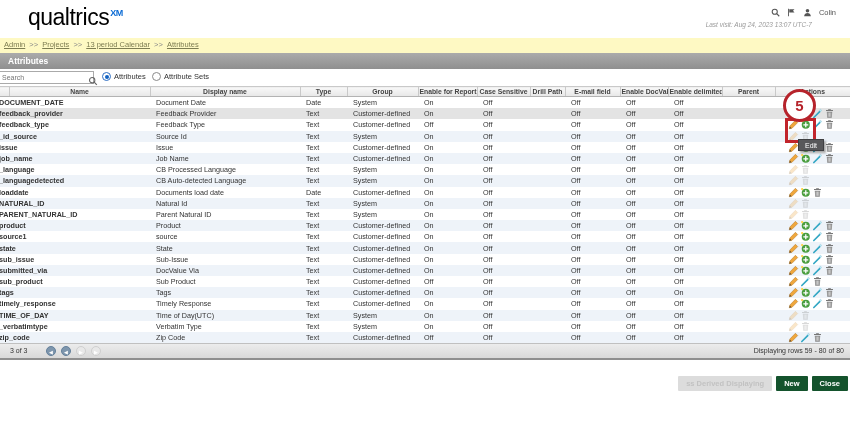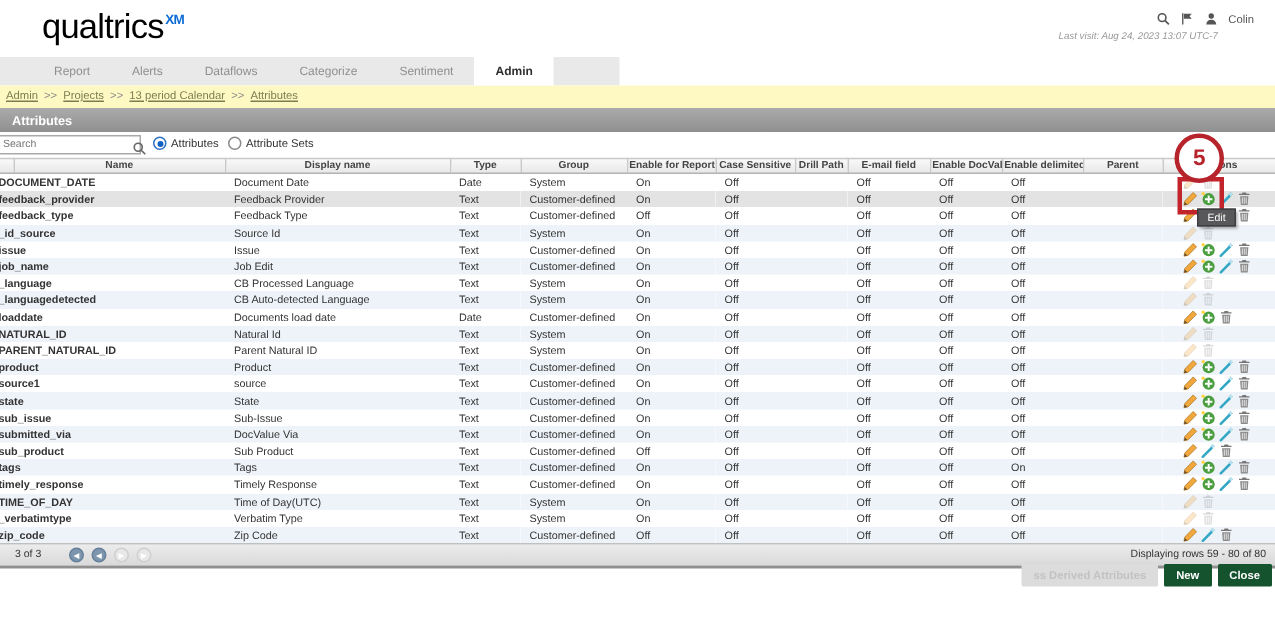--- a/index.html
+++ b/index.html
@@ -102,30 +102,20 @@
         <svg viewBox="0 0 12 12" width="9" height="9">
             <circle cx="6" cy="3.6" r="2.4" fill="#555"></circle>
             <path d="M1.5 11c.4-3 2.2-4.2 4.5-4.2S10.1 8 10.5 11z" fill="#555"></path>
           </svg>
       </span>
       <span>Colin</span>
     </div>
     <div class="last-visit">Last visit: Aug 24, 2023 13:07 UTC-7</div>
   </div>
 
-  <div id="tabstrip">
-    <div class="strip">
-        <div class="tab">Report</div>
-        <div class="tab">Alerts</div>
-        <div class="tab">Dataflows</div>
-        <div class="tab">Categorize</div>
-        <div class="tab">Sentiment</div>
-        <div class="tab active">Admin</div>
-      </div>
-  </div>
 
   <div id="breadcrumb"><a href="#">Admin</a><span class="sep"> &gt;&gt; </span><a href="#">Projects</a><span class="sep"> &gt;&gt; </span><a href="#">13 period Calendar</a><span class="sep"> &gt;&gt; </span><a href="#">Attributes</a></div>
 
   <div id="section-bar">
     <span>Attributes</span>
   </div>
 
   <div id="search-row">
     <input id="search-input" type="text" placeholder="Search" style="">
     <span class="mag">
@@ -299,21 +289,21 @@
                 <path d="M2 10.4L8.4 4" stroke="#33a7c4" stroke-width="1.8" stroke-linecap="round"></path>
                 <path d="M9.2 1l.5 1.2 1.2.5-1.2.5-.5 1.2-.5-1.2-1.2-.5 1.2-.5z" fill="#bfe6f2" stroke="#7fc4da" stroke-width="0.3"></path>
               </svg></span><span class="aicon"><svg viewBox="0 0 12 12" width="11" height="11">
                 <path d="M4.7 1.4h2.6l.4.9h2.1v1H2.2v-1h2.1z" fill="#777"></path>
                 <path d="M3 4.1h6l-.5 6.5H3.5z" fill="#8a8a8a"></path>
                 <path d="M4.6 5v4.6M6 5v4.6M7.4 5v4.6" stroke="#e8e8e8" stroke-width="0.7"></path>
               </svg></span></td>
         </tr>
         <tr class="alt">
           <td class="namecell" colspan="2"><span>job_name</span></td>
-          <td>Job Edit</td>
+          <td>Job Name</td>
           <td>Text</td>
           <td>Customer-defined</td>
           <td>On</td>
           <td>Off</td>
           <td></td>
           <td>Off</td>
           <td>Off</td>
           <td>Off</td>
           <td></td>
           <td class="actions"><span class="aicon"><svg viewBox="0 0 12 12" width="11" height="11">
@@ -735,21 +725,21 @@
     <span id="pagnav">
         <span class="pgbtn on">◀</span>
         <span class="pgbtn on">◀</span>
         <span class="pgbtn off">▶</span>
         <span class="pgbtn off">▶</span>
       </span>
     <span id="pag-info">Displaying rows 59 - 80 of 80</span>
   </div>
 
   <div id="footer-btns">
-      <div class="fbtn disabled">ss Derived Attributes</div>
+      <div class="fbtn disabled">ss Derived Displaying</div>
       <div class="fbtn">New</div>
       <div class="fbtn">Close</div>
     </div>
 
   <div id="ann-circle">5</div>
   <div id="ann-box"></div>
   <div id="ann-tooltip">Edit</div>
 
 </div>
 

